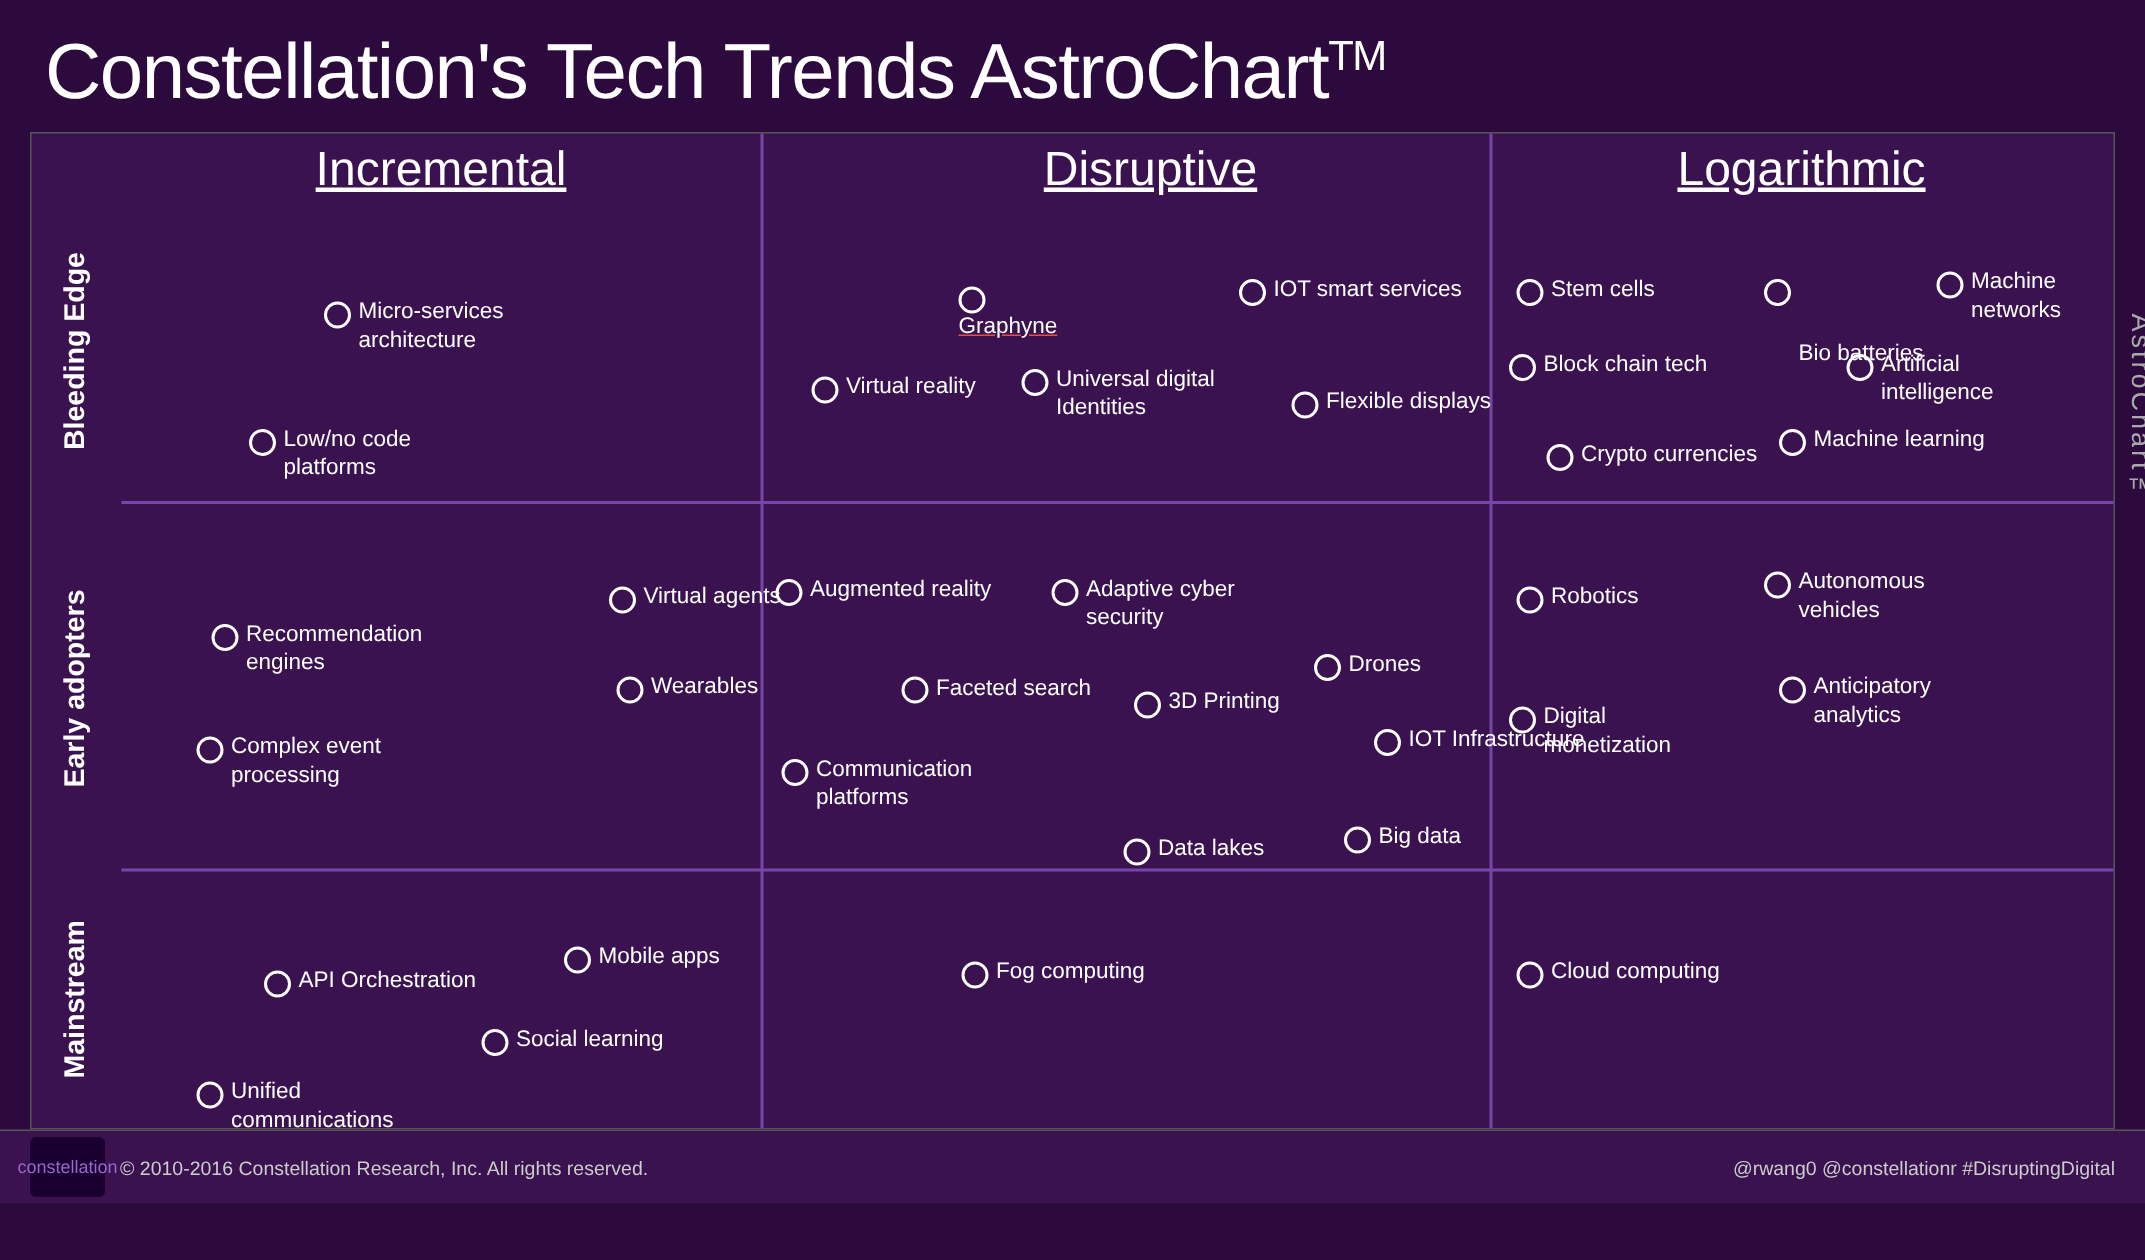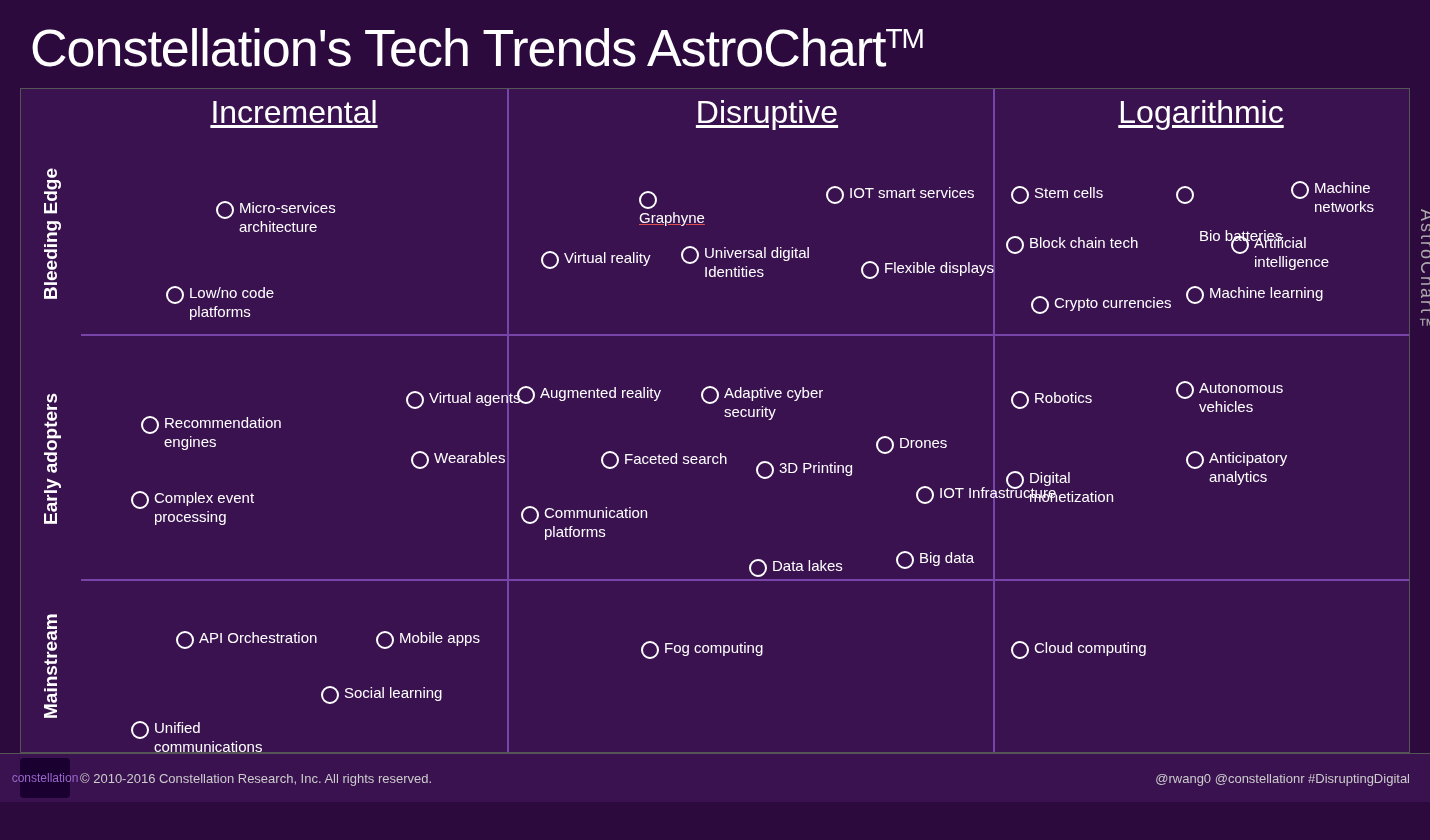--- a/index.html
+++ b/index.html
@@ -321,21 +321,21 @@
       <span style="max-width: 130px;">Anticipatory analytics</span>
     </div>
     <div class="item" style="left: 110px; top: 400px;">
       <div class="circle"></div>
       <span style="max-width: 130px;">Complex event processing</span>
     </div>
     <div class="item" style="left: 875px; top: 460px;">
       <div class="circle"></div>
       <span style="max-width: 130px;">Big data</span>
     </div>
-    <div class="item" style="left: 155px; top: 540px;">
+    <div class="item" style="left: 155px; top: 556px;">
       <div class="circle"></div>
       <span style="max-width: 130px;">API Orchestration</span>
     </div>
     <div class="item" style="left: 355px; top: 540px;">
       <div class="circle"></div>
       <span style="max-width: 130px;">Mobile apps</span>
     </div>
     <div class="item" style="left: 300px; top: 595px;">
       <div class="circle"></div>
       <span style="max-width: 130px;">Social learning</span>

